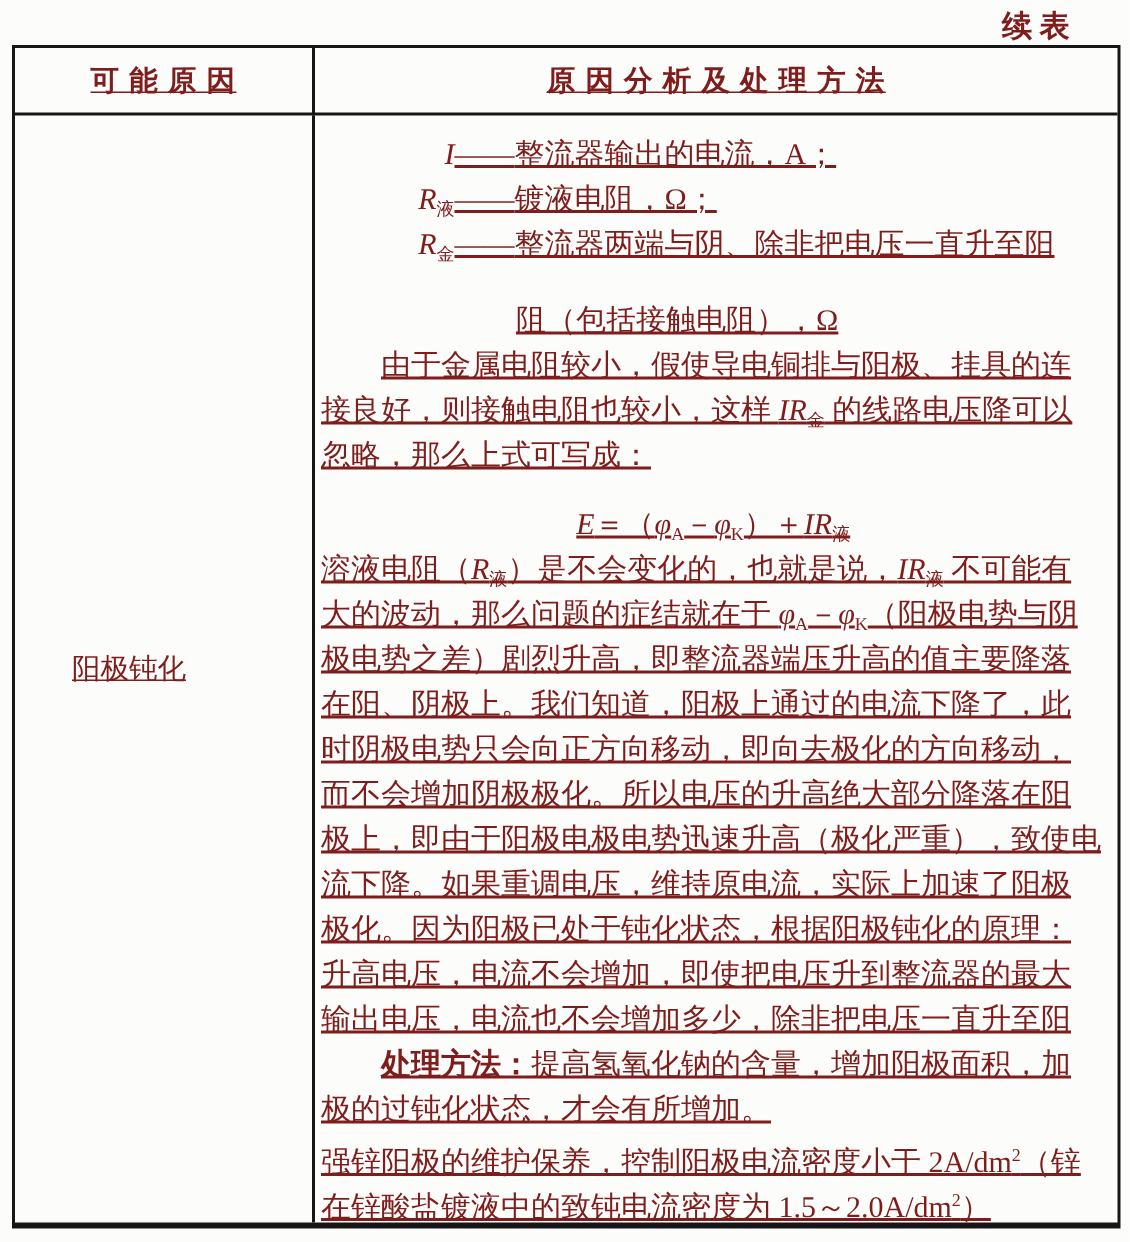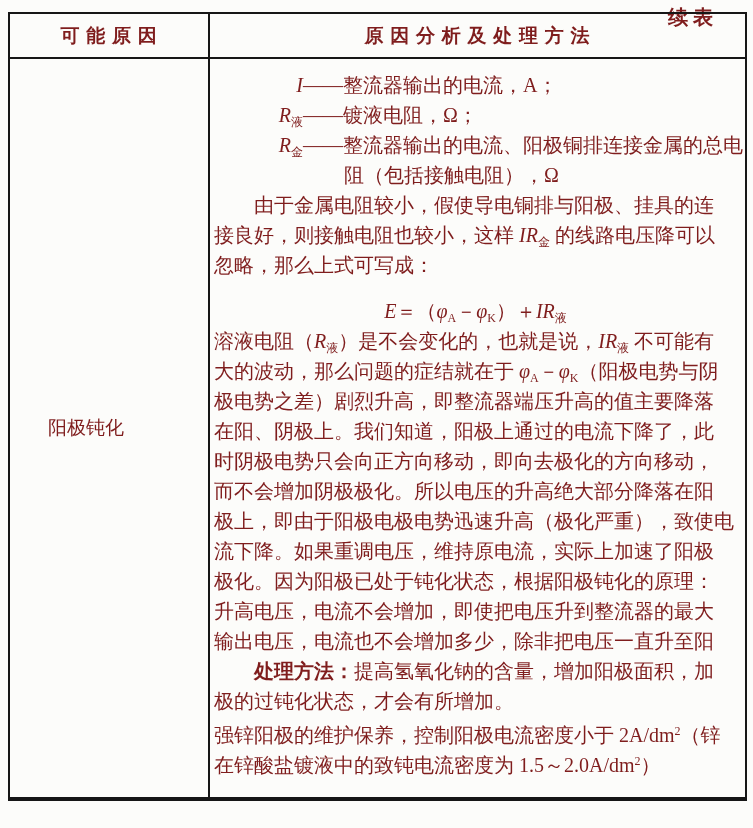--- a/index.html
+++ b/index.html
@@ -6,37 +6,37 @@
   .sheet{
     position:relative;width:753px;height:828px;background:#fcfcfa;
     font-family:"Liberation Serif","DejaVu Serif",serif;color:#7f1d1d;
     overflow:hidden;
   }
   .cont-note{
     position:absolute;top:4px;left:668px;
     font-size:20px;font-weight:bold;letter-spacing:5px;white-space:nowrap;
   }
   .tbl{
-    position:absolute;left:8px;top:12px;width:739px;height:789px;
+    position:absolute;left:8px;top:30px;width:739px;height:789px;
     box-sizing:border-box;
     border:2px solid #161616;border-bottom-width:4px;
-    display:grid;grid-template-columns:200px 1fr;grid-template-rows:45px 1fr;
+    display:grid;grid-template-columns:200px 1fr;grid-template-rows:45px 1fr;text-decoration:underline;
   }
   .cell{box-sizing:border-box;}
   .hdr{
     display:flex;align-items:center;justify-content:center;
     font-weight:bold;font-size:19px;letter-spacing:1px;
     border-bottom:2px solid #161616;white-space:nowrap;
   }
   .col1{border-right:2px solid #161616;}
   .cause{display:flex;align-items:center;padding-left:38px;font-size:19px;}
   .analysis{padding:11px 8px 0 4px;font-size:20px;overflow:hidden;}
   .line{height:30px;line-height:30px;white-space:nowrap;}
   .line.indent{padding-left:40px;}
-  .line.defcont{padding-left:130px;}
+  .line.defcont{padding-left:130px;margin-top:21px;}
   .line.formula{text-align:center;margin-top:16px;}
   .var{display:inline-block;width:89px;text-align:right;}
   .dash{letter-spacing:0;}
   .s-i{font-style:italic;}
   .s-sub{font-size:12px;vertical-align:-4px;font-style:normal;}
   .s-sup{font-size:12px;vertical-align:7px;}
   .s-b{font-weight:bold;}
 </style>
 </head>
 <body>
@@ -52,21 +52,21 @@
     <div class="cell hdr">原 因 分 析 及 处 理 方 法</div>
 
     <div class="cell col1 cause">
       <span>阳极钝化</span>
     </div>
 
     <div class="cell analysis">
       <div>
           <div class="line def"><span class="var"><span class="s-i">I</span></span><span class="dash">——</span><span>整流器输出的电流，A；</span></div>
           <div class="line def"><span class="var"><span class="s-i">R</span><span class="s-sub">液</span></span><span class="dash">——</span><span>镀液电阻，Ω；</span></div>
-          <div class="line def"><span class="var"><span class="s-i">R</span><span class="s-sub">金</span></span><span class="dash">——</span><span>整流器输出的电流、阳极铜排连接金属的总电</span></div>
+          <div class="line def"><span class="var"><span class="s-i">R</span><span class="s-sub">金</span></span><span class="dash">——</span><span>整流器两端与阴、除非把电压一直升至阳</span></div>
           <div class="line defcont"><span>阻（包括接触电阻），Ω</span></div>
           <div class="line indent"><span>由于金属电阻较小，假使导电铜排与阳极、挂具的连</span></div>
           <div class="line plain"><span>接良好，则接触电阻也较小，这样 </span><span class="s-i">IR</span><span class="s-sub">金</span><span> 的线路电压降可以</span></div>
           <div class="line plain"><span>忽略，那么上式可写成：</span></div>
           <div class="line formula"><span class="s-i">E</span><span>＝（</span><span class="s-i">φ</span><span class="s-sub">A</span><span>－</span><span class="s-i">φ</span><span class="s-sub">K</span><span>）＋</span><span class="s-i">IR</span><span class="s-sub">液</span></div>
           <div class="line plain"><span>溶液电阻（</span><span class="s-i">R</span><span class="s-sub">液</span><span>）是不会变化的，也就是说，</span><span class="s-i">IR</span><span class="s-sub">液</span><span> 不可能有</span></div>
           <div class="line plain"><span>大的波动，那么问题的症结就在于 </span><span class="s-i">φ</span><span class="s-sub">A</span><span>－</span><span class="s-i">φ</span><span class="s-sub">K</span><span>（阳极电势与阴</span></div>
           <div class="line plain"><span>极电势之差）剧烈升高，即整流器端压升高的值主要降落</span></div>
           <div class="line plain"><span>在阳、阴极上。我们知道，阳极上通过的电流下降了，此</span></div>
           <div class="line plain"><span>时阴极电势只会向正方向移动，即向去极化的方向移动，</span></div>

